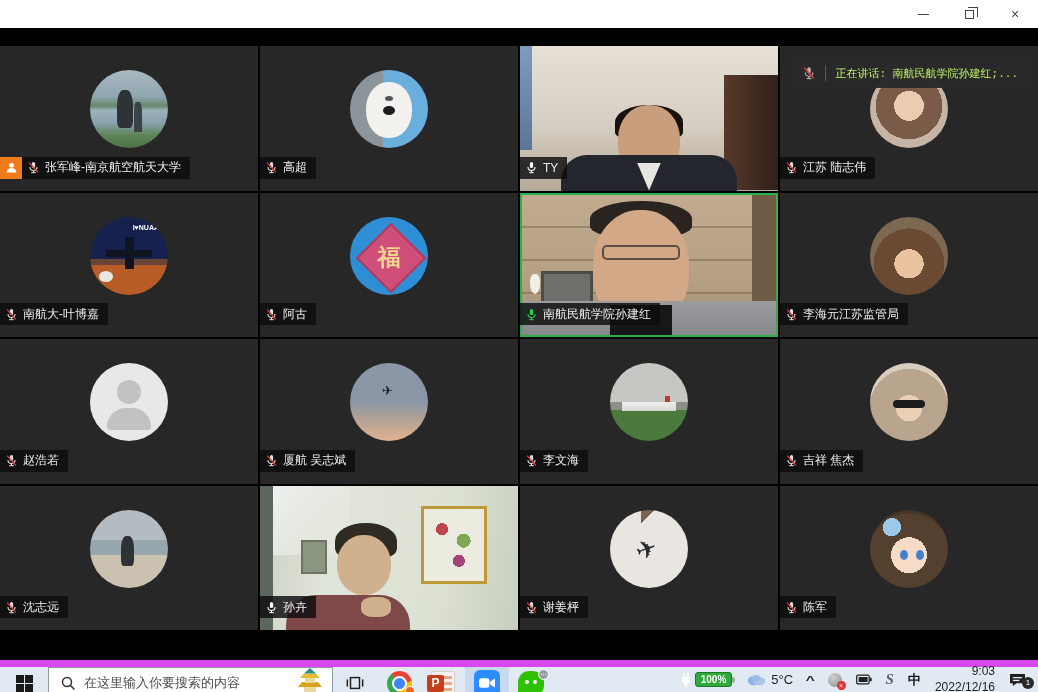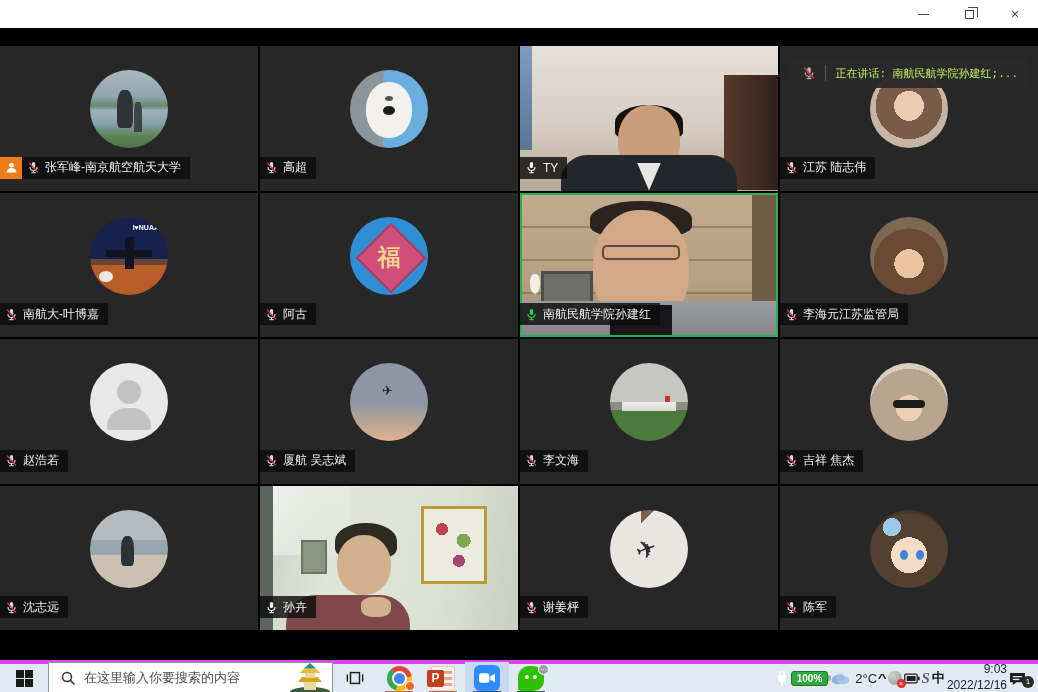--- a/index.html
+++ b/index.html
@@ -132,21 +132,21 @@
   .sh-tint { inset:0; background:rgba(150,170,140,.10); }
 
   
   .banner { position:absolute; top:12px; right:8px; height:30px; display:flex; align-items:center;
     gap:9px; padding:0 12px; background:rgba(42,42,42,.96); border-radius:3px; z-index:9; }
   .banner .mic svg { width:14px; height:14px; }
   .banner .divider { width:1px; height:16px; background:#5a5a5a; }
   .banner .btext { color:#bef264; font-size:11px; white-space:nowrap;font-family:Liberation Mono, monospace; }
 
   
-  .taskbar { height:32px; background:#e1e9f3; border-top:4px solid #d946ef; display:flex; align-items:center; }
+  .taskbar { height:32px; background:#e1e9f3; border-top:7px solid #d946ef; display:flex; }
   .tb-btn { height:32px; display:flex; align-items:center; justify-content:center; position:relative; }
   .start { width:48px; }
   .searchbox { width:285px; height:32px; background:#fff; border:1px solid #8d98a5; display:flex;
     align-items:center; gap:8px; padding:0 0 0 12px; position:relative; }
   .searchbox .ph { color:#4e4e4e; font-size:13px; flex:1; white-space:nowrap; overflow:hidden; }
   .pagoda { width:44px; height:32px; flex:none; }
   .app { width:44px; }
   .app::after { content:''; position:absolute; bottom:0; left:8px; right:8px; height:3px; background:rgba(0,0,0,0); }
   .app.running-warm::after { background:#c66a52; }
   .app.running-dark::after { background:#46525e; }
@@ -165,21 +165,21 @@
     color:#fff; font-size:12px; font-weight:bold; display:flex; align-items:center; justify-content:center;
     border-radius:2px; }
   .meet-ic { width:26px; height:26px; background:#2d8cff; border-radius:6px; display:flex;
     align-items:center; justify-content:center; }
   .wechat-ic { width:26px; height:25px; background:#2dc100; border-radius:45% 45% 40% 12%; position:relative; }
   .wechat-ic::after { content:''; position:absolute; left:7px; top:9px; width:4px; height:4px; border-radius:50%;
     background:#fff; box-shadow:8px 0 0 #fff; }
   .wechat-badge { position:absolute; right:4px; top:2px; width:11px; height:11px; border-radius:50%;
     background:#9aa0a6; border:1px solid #fff; color:#fff; font-size:7px; line-height:9px; text-align:center; }
 
-  .tray { margin-left:auto; display:flex; align-items:center; gap:2px; padding-right:6px; height:100%; }
+  .tray { margin-left:auto; display:flex; align-items:center; gap:14px; padding-right:6px; height:100%; }
   .battpill { display:flex; align-items:center; gap:3px; }
   .battpill .pct { background:#2fa83c; border:1px solid #1d7a28; color:#fff; font-size:10px; font-weight:bold;
     padding:1px 5px; border-radius:3px; position:relative; }
   .battpill .pct::after { content:''; position:absolute; right:-4px; top:50%; margin-top:-3px; width:3px; height:6px;
     background:#9fb3a2; border-radius:0 2px 2px 0; }
   .weather { display:flex; align-items:center; gap:5px; }
   .temp { font-size:13px; color:#1f1f1f; }
   .chev { font-size:11px; color:#1f1f1f; font-weight:bold; transform:scaleX(1.4); }
   .greyball { width:14px; height:14px; border-radius:50%; position:relative;
     background:radial-gradient(circle at 35% 30%,#cfcfcf,#8e8e8e); }
@@ -595,21 +595,21 @@
         <line x1="6" y1="11" x2="6" y2="14" stroke="#fff" stroke-width="1.6"></line>
       </svg>
       <span class="pct">100%</span>
     </div>
     <div class="weather">
       <svg width="20" height="13" viewBox="0 0 24 15">
         <ellipse cx="9" cy="9" rx="7" ry="5.5" fill="#8fb4e4"></ellipse>
         <ellipse cx="16" cy="9.5" rx="7" ry="5" fill="#a9c6ec"></ellipse>
         <ellipse cx="12" cy="6" rx="5" ry="4" fill="#9dbde8"></ellipse>
       </svg>
-      <span class="temp">2°C</span>
+      <span class="temp">5°C</span>
     </div>
     <span class="chev">^</span>
     <span class="greyball"></span>
     <svg width="16" height="11" viewBox="0 0 18 12">
       <rect x="0.8" y="1" width="14" height="10" rx="1.5" fill="none" stroke="#1f1f1f" stroke-width="1.4"></rect>
       <rect x="15.6" y="4" width="2" height="4" fill="#1f1f1f"></rect>
       <rect x="3" y="3.2" width="10" height="5.6" fill="#1f1f1f"></rect>
     </svg>
     <span class="sogou">S</span>
     <span class="ime">中</span>

